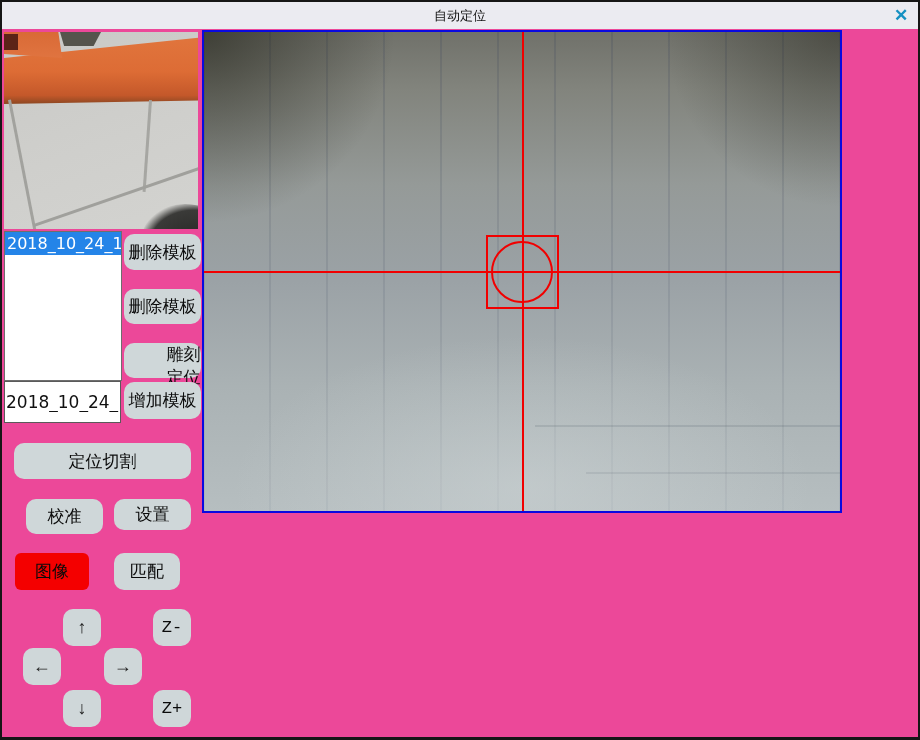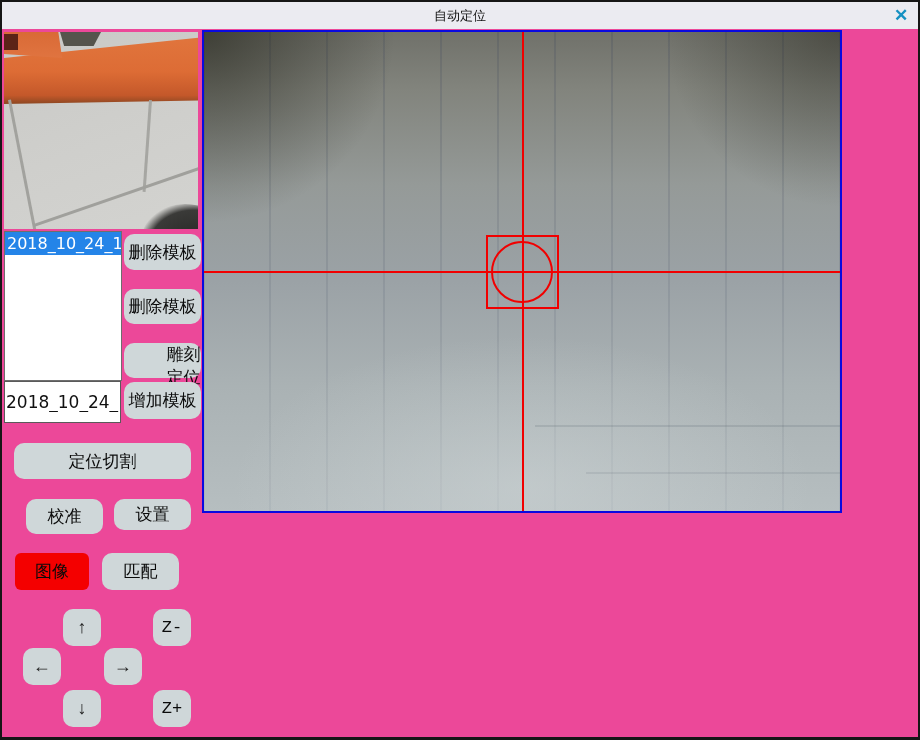--- a/index.html
+++ b/index.html
@@ -104,21 +104,21 @@
 
   .btn-del    { left:122px; top:232px; width:77px; height:36px; }
   .btn-clear  { left:122px; top:287px; width:77px; height:35px; }
   .btn-engr   { left:122px; top:341px; width:77px; height:35px;padding-left:42px; }
   .btn-add    { left:122px; top:380px; width:77px; height:37px; }
 
   .btn-poscut { left:12px;  top:441px; width:177px; height:36px; }
   .btn-calib  { left:12px;  top:497px; width:77px;  height:35px;margin-left:12px; }
   .btn-set    { left:112px; top:497px; width:77px;  height:31px; }
   .btn-img    { left:13px;  top:551px; width:74px;  height:37px;border-radius:6px; }
-  .btn-match  { left:100px; top:551px; width:77px;  height:37px; }
+  .btn-match  { left:112px; top:551px; width:66px;  height:37px; }
 
   .jog { font-size:17px; }
   .jog-up    { left:61px;  top:607px; width:38px; height:37px; }
   .jog-zm    { left:151px; top:607px; width:38px; height:37px; }
   .jog-left  { left:21px;  top:646px; width:38px; height:37px; }
   .jog-right { left:102px; top:646px; width:38px; height:37px; }
   .jog-down  { left:61px;  top:688px; width:38px; height:37px; }
   .jog-zp    { left:151px; top:688px; width:38px; height:37px; }
   .jog .arrow { font-size:18px; color:#222; }
 

